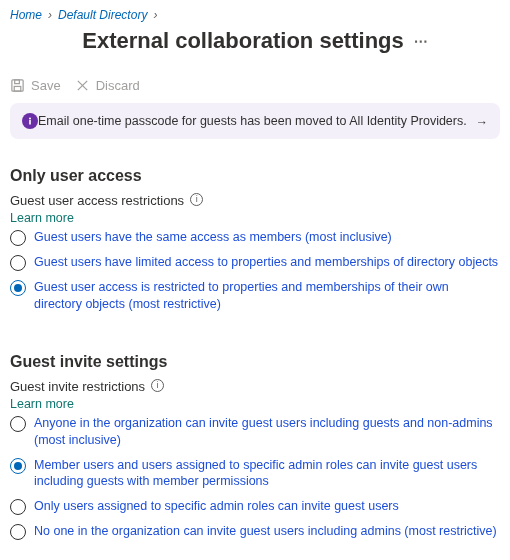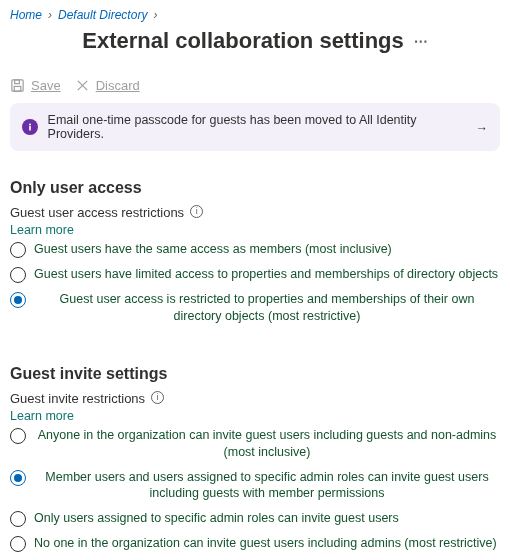--- a/index.html
+++ b/index.html
@@ -31,29 +31,28 @@
   }
   .more { color: #605e5c; font-size: 14px; }
   .toolbar {
     display: flex;
     gap: 14px;
     align-items: center;
     padding: 6px 0 10px;
     color: #a19f9d;
     font-size: 13px;
   }
-  .toolbar .btn { display: flex; gap: 6px; cursor: default; text-decoration: underline; }
+  .toolbar .btn { display: flex; gap: 6px; cursor: default; }
   .toolbar svg { width: 15px; height: 15px; }
   .banner {
     background: #f4f0fa;
     border-radius: 8px;
     padding: 10px 12px;
     display: flex;
     align-items: center;
-    gap: 10px;
     font-size: 12.5px;
     color: #323130;
     margin-bottom: 28px;
   }
   .banner .badge {
     width: 16px; height: 16px; border-radius: 50%;
     background: #6b2fa5; display: flex; align-items: center; justify-content: center;
   }
   .banner .arrow { margin-left: auto; color: #323130; }
   h2 { font-size: 16px; font-weight: 600; margin: 6px 0 8px; }
@@ -70,21 +69,21 @@
   .radio-row { display: flex; align-items: flex-start; gap: 8px; cursor: pointer; }
   .radio {
     width: 16px; height: 16px; border: 1px solid #323130; border-radius: 50%;
     flex-shrink: 0; margin-top: 1px; position: relative; background: #fff;
   }
   .radio.selected { border-color: #0067b8; }
   .radio.selected::after {
     content: ""; position: absolute; width: 8px; height: 8px; border-radius: 50%;
     background: #0067b8; top: 3px; left: 3px;
   }
-  .radio-label { font-size: 12.5px; line-height: 1.35; color: #14532d; text-align: center; }
+  .radio-label { font-size: 12.5px; line-height: 1.35; color: #1d4ed8; }
   .section-gap { height: 10px; }
 </style>
 </head>
 <body>
 
 
 
 
 <div class="breadcrumb">
   <a>Home</a>

